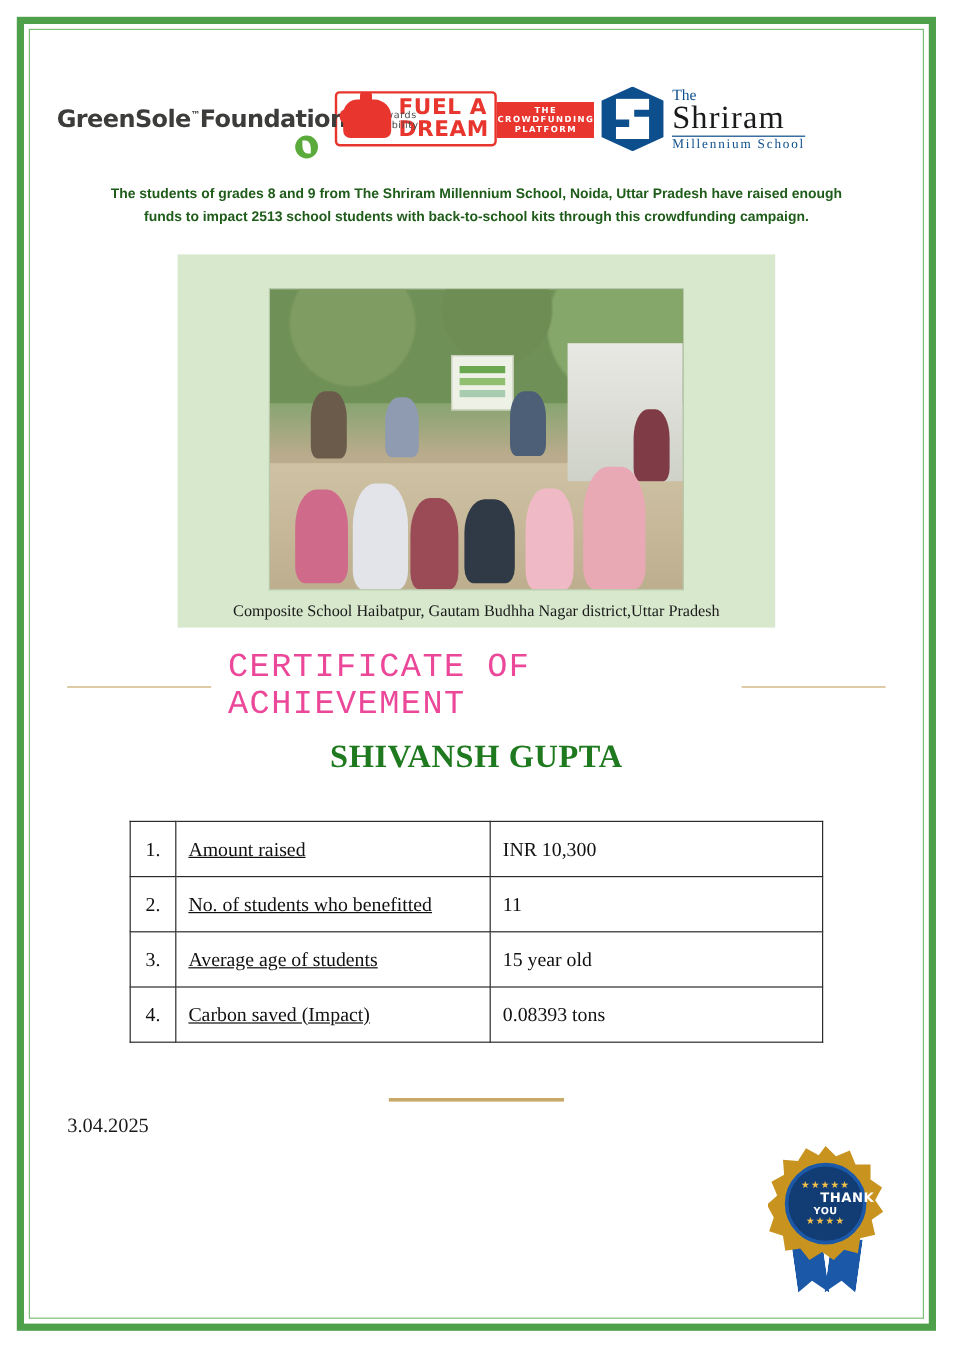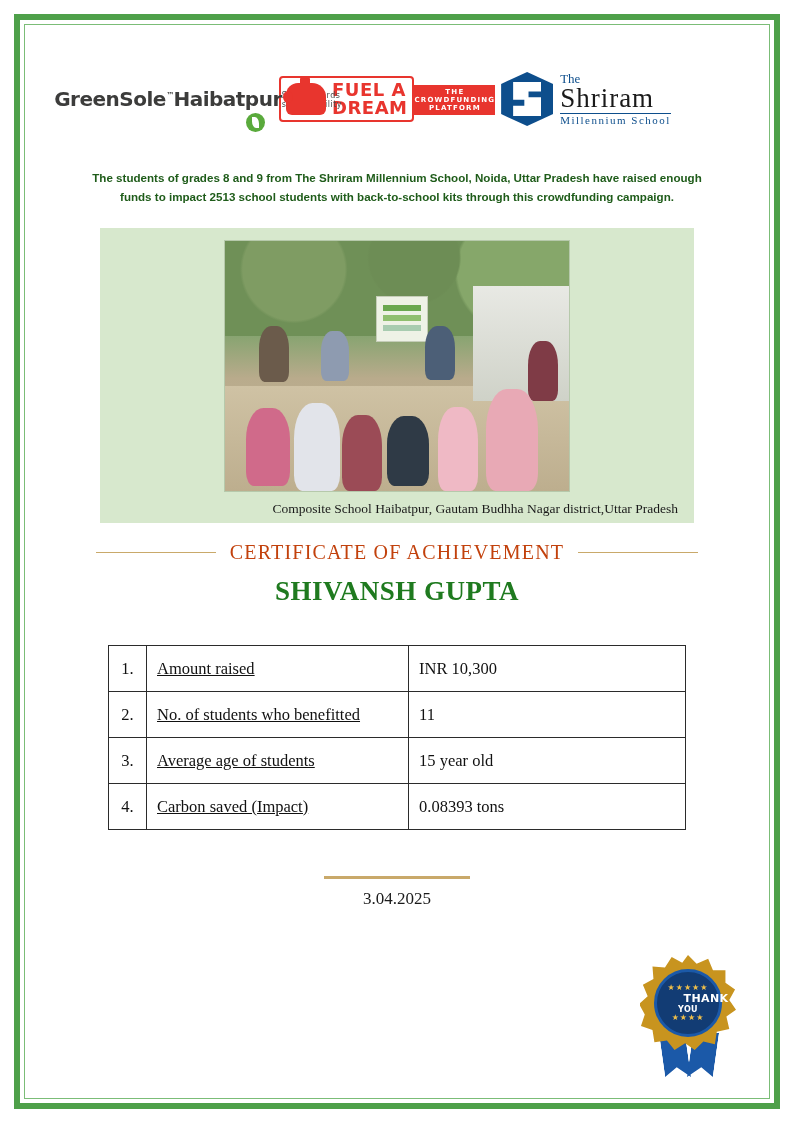--- a/index.html
+++ b/index.html
@@ -100,36 +100,36 @@
   }
   .fd-words { font-family: "DejaVu Sans", sans-serif; font-weight: bold; color: #e8352e; line-height: 1.0; font-size: 18px; letter-spacing: 0.5px;}
   .fd-tag {
     background: #e8352e; color: #ffffff; font-family: "DejaVu Sans", sans-serif;
     font-size: 7px; letter-spacing: 1.2px; text-align: center; padding: 3px 0; margin-top: 2px;
     font-weight: bold;
   }
 
   
   .headline {
-    margin: 26px 24px 0 24px;
+    margin: 10px 24px 0 24px;
     text-align: center;
     font-family: "Liberation Sans", sans-serif;
     font-weight: bold;
     font-size: 11.6px;
     line-height: 1.65;
     color: #1f5c1a;
   }
 
   
   .photo-wrap {
     margin: 22px auto 0 auto;
-    width: 594px;
+    width: 498px;
     background: #d7e8cd;
-    padding: 12px 16px 6px 16px;
-    text-align: right;
+    padding: 28px 16px 6px 16px;
+    text-align: center;
   }
   .photo {
     width: 346px; height: 252px; margin: 0 auto;
     border: 1px solid #b6c9ab;
     position: relative; overflow: hidden;
     background: linear-gradient(#9fb98a 0%, #88a471 38%, #b9ab8c 55%, #c8bb9d 100%);
   }
   .ph-canopy { position: absolute; inset: 0 0 62% 0; background: radial-gradient(circle at 20% 30%, #7f9c63 0 18%, transparent 19%), radial-gradient(circle at 55% 18%, #6d8d55 0 22%, transparent 23%), radial-gradient(circle at 85% 32%, #86a76a 0 20%, transparent 21%), #6f9057; }
   .ph-ground { position: absolute; left:0; right:0; bottom:0; height: 42%; background: linear-gradient(#cfc2a4, #bdae8e); }
   .ph-banner { position: absolute; left: 44%; top: 22%; width: 52px; height: 46px; background: #eef2e6; border: 1px solid #c5cdb8; }
@@ -153,22 +153,22 @@
     color: #1a1a1a;
   }
 
   
   .cert-title-row {
     display: flex; align-items: center; justify-content: center;
     gap: 14px; margin-top: 18px;
   }
   .rule { height: 1px; background: #c9a96a; flex: 0 0 120px; }
   .cert-title {
-    font-family: Liberation Serif, serif;
-    font-size: 20px; color: #c2410c; letter-spacing: 1.2px;
+    font-family: Liberation Mono, monospace;
+    font-size: 28px; color: #ec4899; letter-spacing: 1.2px;
   }
   .presented {
     text-align: center; margin-top: 9px;
     font-family: "Liberation Sans", sans-serif;
     font-size: 8.5px; letter-spacing: 2.6px; color: #555;
   }
   .recipient {
     text-align: center; margin-top: 12px;
     font-family: "Liberation Serif", serif; font-weight: bold;
     font-size: 27px; color: #1f7a1f; letter-spacing: 0.5px;
@@ -190,21 +190,21 @@
     color: #111;
   }
   table.facts td { border: 1px solid #2b2b2b; padding: 11px 10px; height: 46px; }
   td.idx { width: 38px; text-align: center; }
   td.label { width: 262px; text-decoration: underline; }
   td.value { }
 
   
   .date-rule { width: 146px; height: 3px; background: #c9a96a; margin: 46px auto 0 auto; }
   .date {
-    text-align: center; margin-top: 10px;
+    margin-top: 10px;
     font-family: "Liberation Serif", serif; font-size: 17px; color: #1a1a1a;
   }
   .seal {
     position: absolute; right: 44px; bottom: 34px;
     width: 96px; height: 120px;
   }
   .seal-star {
     position: absolute; left: 0; top: 0; width: 96px; height: 96px;
     background: #c8941f;
     clip-path: polygon(50% 0%,59% 9%,71% 4%,76% 16%,89% 16%,89% 29%,99% 36%,93% 47%,100% 57%,90% 64%,93% 77%,80% 80%,78% 93%,66% 90%,57% 99%,47% 92%,36% 99%,28% 89%,15% 91%,13% 78%,1% 74%,5% 62%,-1% 51%,8% 43%,3% 31%,14% 25%,13% 12%,26% 13%,33% 2%,44% 8%);
@@ -229,21 +229,21 @@
 <div class="page">
   <div class="border-outer"></div>
   <div class="border-inner"></div>
 
   <div class="content">
 
     <div class="logos">
 
       <div class="logo gs-logo">
         <div class="gs-line1"><span>GreenSole</span><span class="tm">™</span></div>
-        <div class="gs-line2">Haibatpur</div>
+        <div class="gs-line2">Foundation</div>
         <div class="gs-line3">Step towards sustainability</div>
         <div class="gs-leaf"></div>
       </div>
 
       <div class="logo fd-logo">
         <div class="fd-box">
           <div class="fd-pig"></div>
           <div class="fd-words">
             <div>FUEL A</div>
             <div>DREAM</div>

